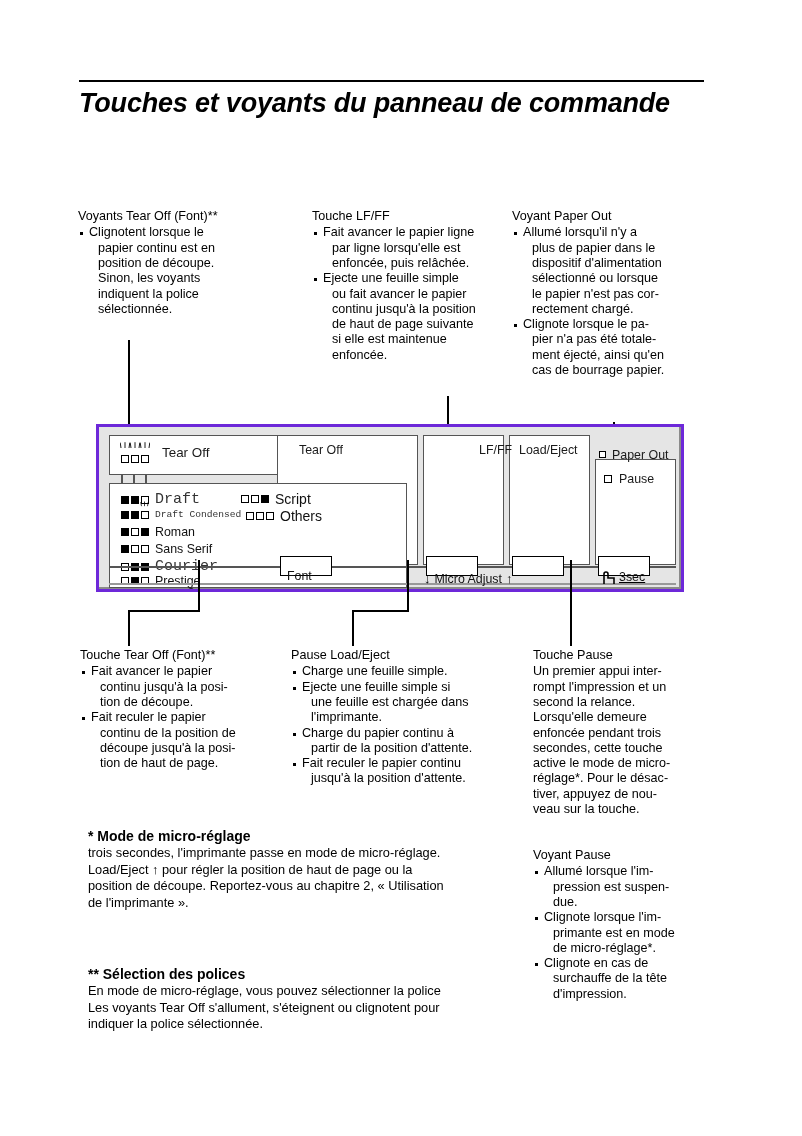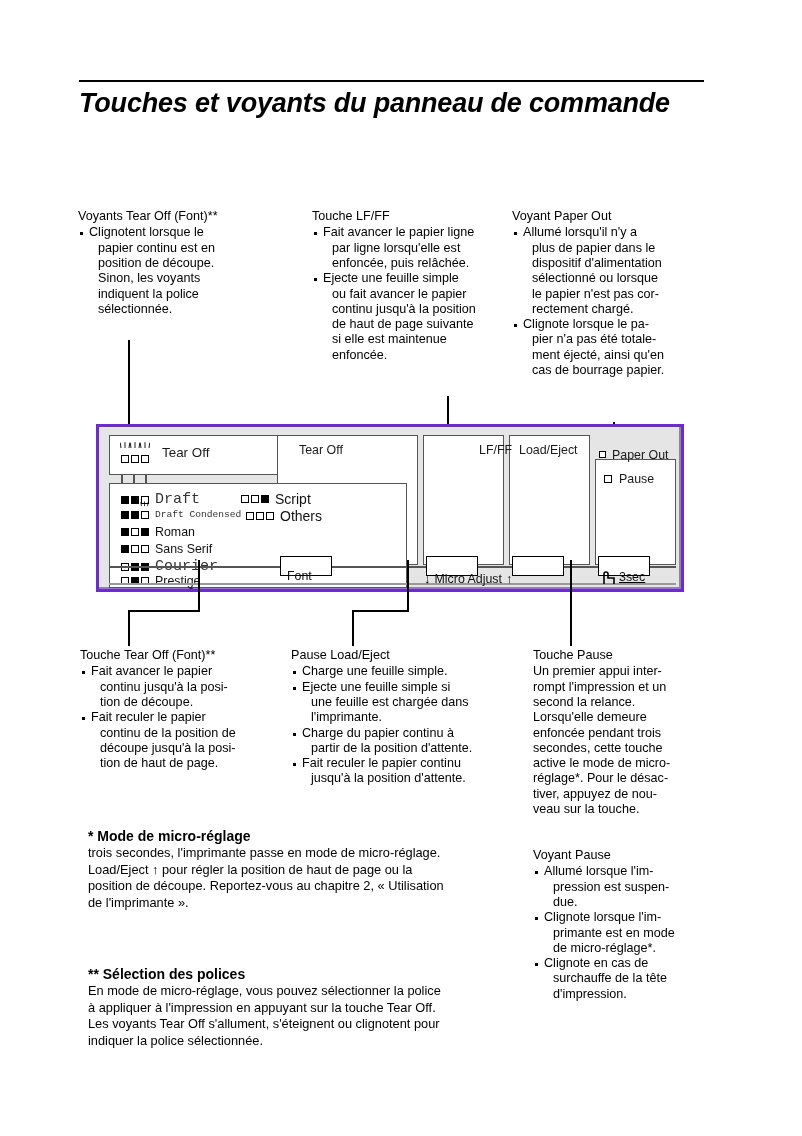--- a/index.html
+++ b/index.html
@@ -499,19 +499,18 @@
       <span class="ln">Load/Eject ↑ pour régler la position de haut de page ou la</span>
       <span class="ln">position de découpe. Reportez-vous au chapitre 2, « Utilisation</span>
       <span class="ln">de l'imprimante ».</span>
     </div>
   </div>
 
   <div class="foot" id="f-fontsel" style="left:88px; top:965px; width:430px;">
     <h4>** Sélection des polices</h4>
     <div>
       <span class="ln">En mode de micro-réglage, vous pouvez sélectionner la police</span>
-      <span class="ln">à appliquer à l'impression en appuyant sur la touche Tear Off.</span>
       <span class="ln">Les voyants Tear Off s'allument, s'éteignent ou clignotent pour</span>
       <span class="ln">indiquer la police sélectionnée.</span>
     </div>
   </div>
 
 </div>
 
 </body></html>

